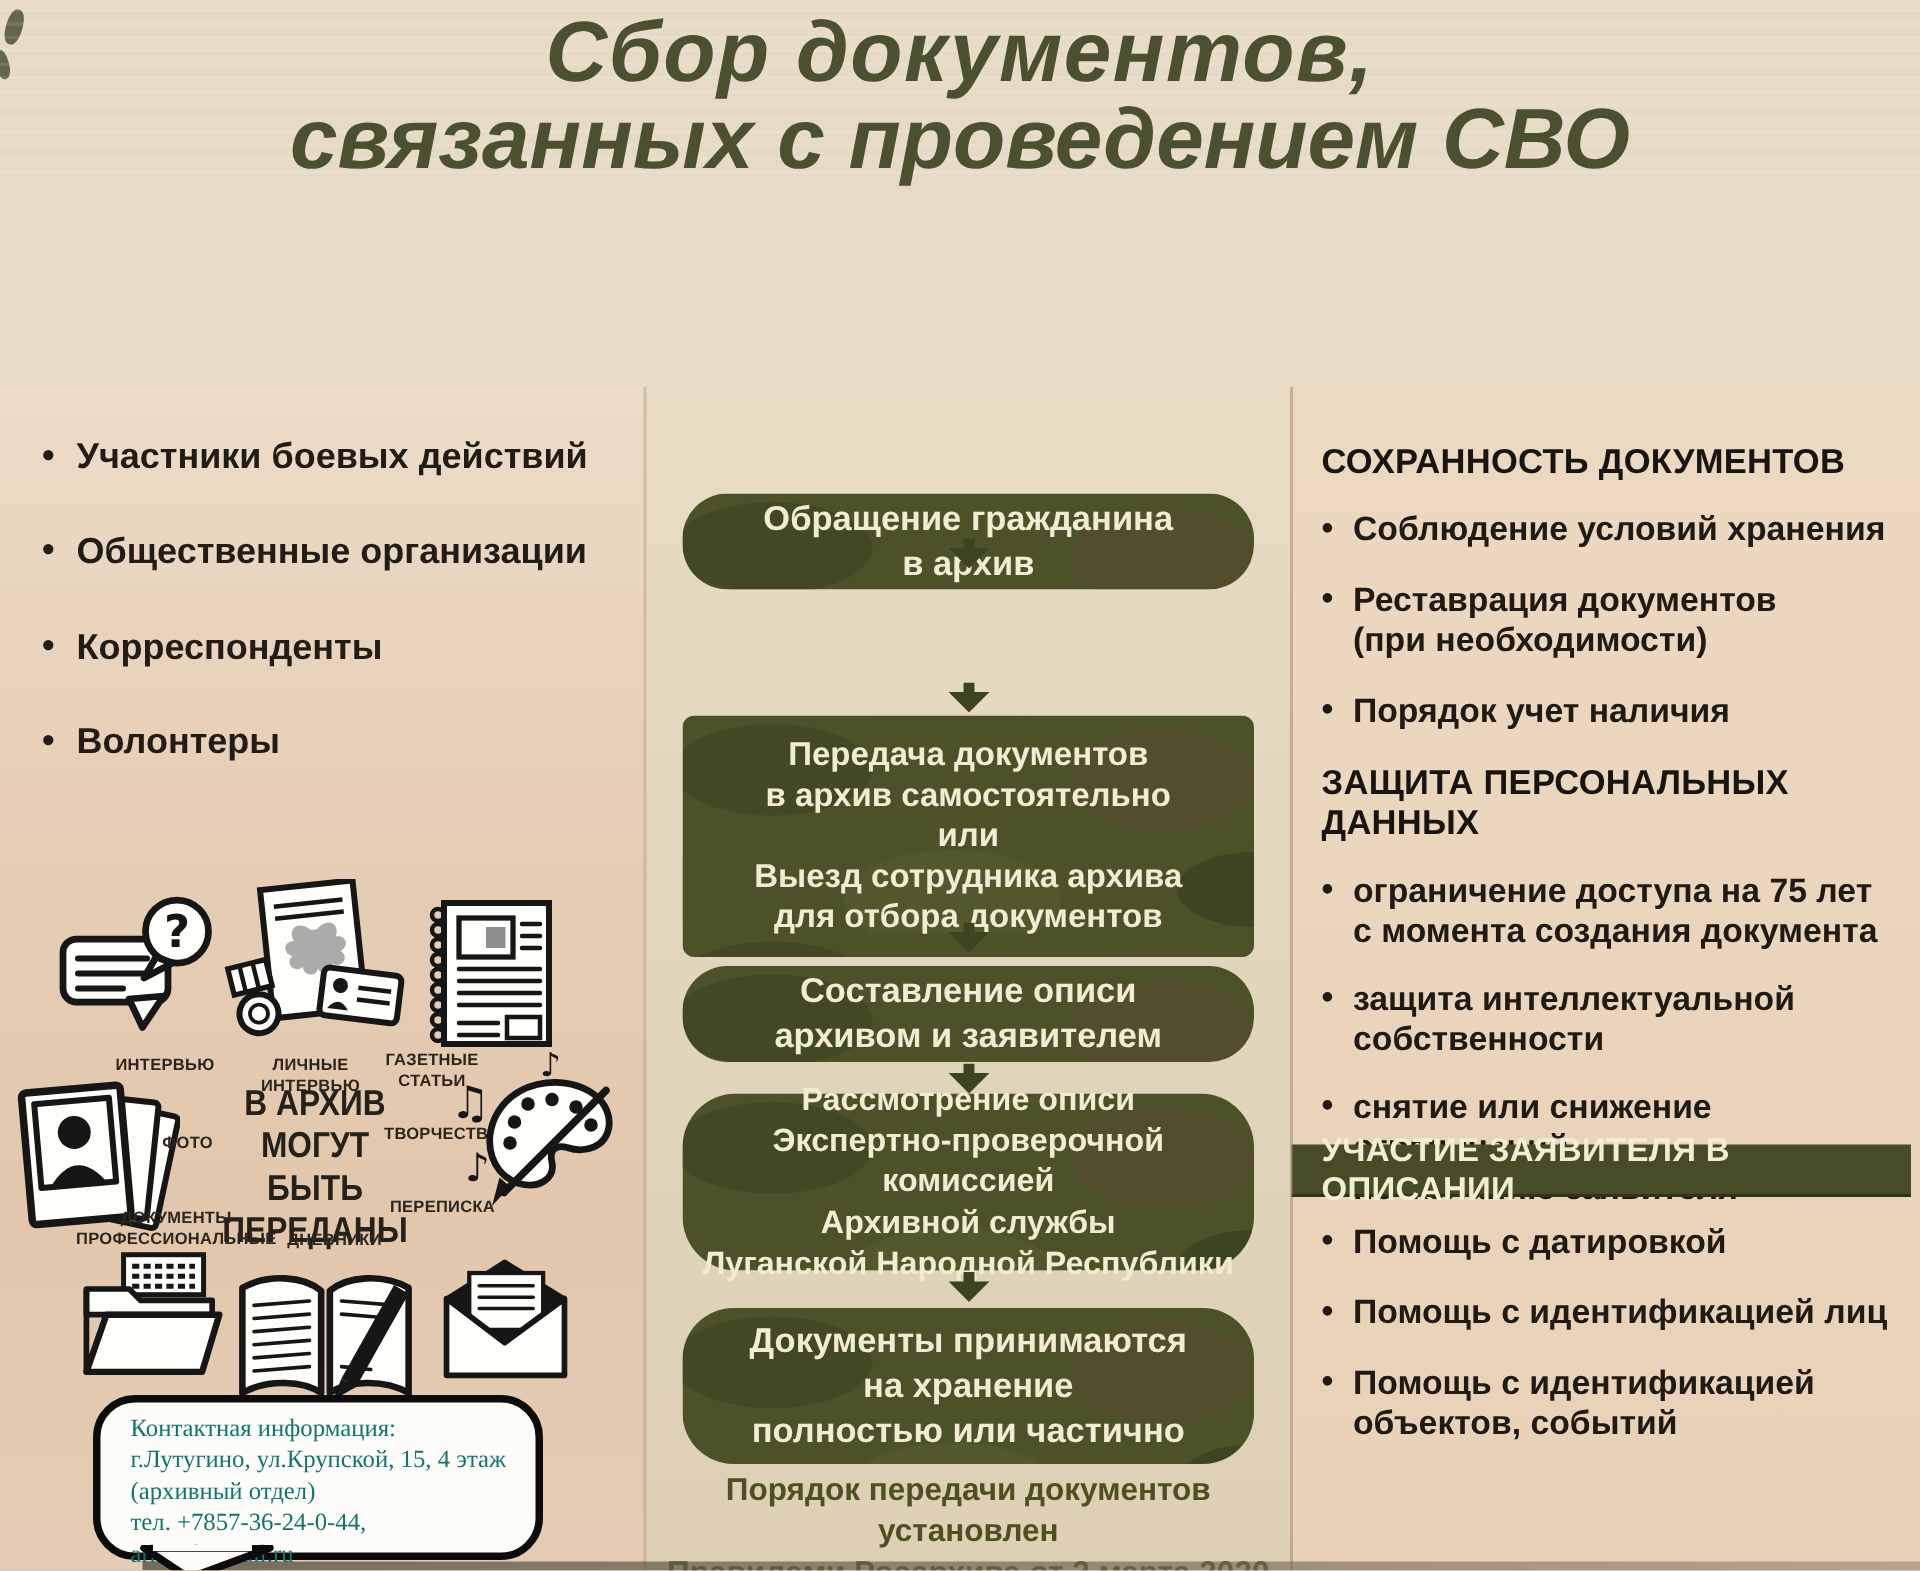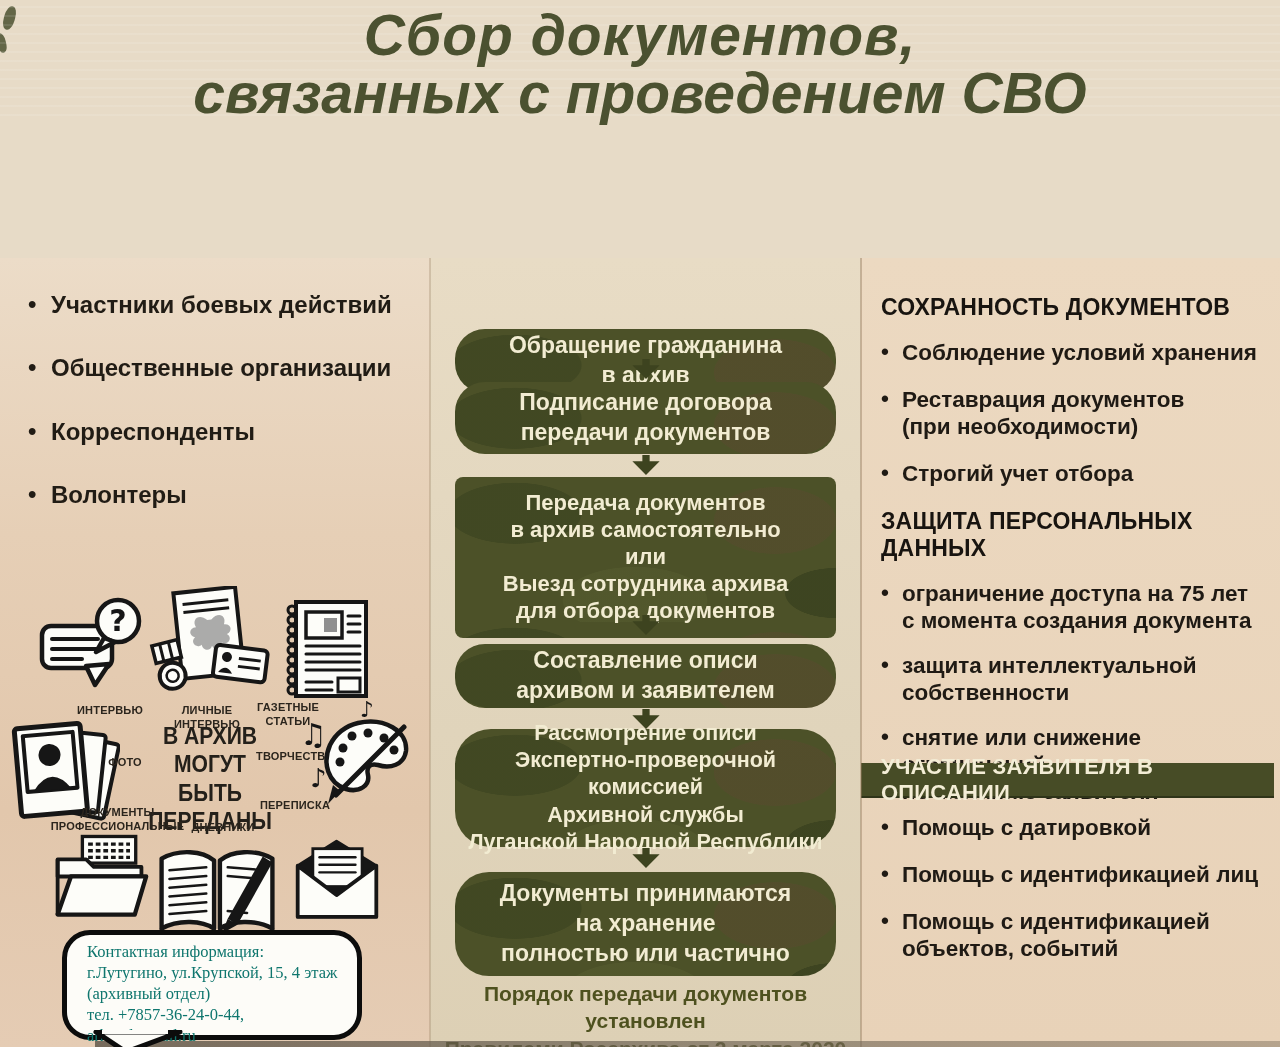--- a/index.html
+++ b/index.html
@@ -310,22 +310,20 @@
       <rect x="14" y="0" width="66" height="4" fill="#fdfcf8"></rect>
     </svg>
   </div>
 
   <div class="col col-mid">
     <div class="flow-box camo-box fb1 pre">Обращение гражданина
 в архив</div>
     <svg class="flow-arrow fa1" viewBox="0 0 34 22">
         <polygon points="13,0 21,0 21,7 32,7 17,22 2,7 13,7" fill="#3d431f"></polygon>
       </svg>
-    <div class="flow-box camo-box fb2 pre">Подписание договора
-передачи документов</div>
     <svg class="flow-arrow fa2" viewBox="0 0 34 22">
         <polygon points="13,0 21,0 21,7 32,7 17,22 2,7 13,7" fill="#3d431f"></polygon>
       </svg>
     <div class="flow-box camo-box fb3 pre">Передача документов
 в архив самостоятельно
 или
 Выезд сотрудника архива
 для отбора документов</div>
     <svg class="flow-arrow fa3" viewBox="0 0 34 22">
         <polygon points="13,0 21,0 21,7 32,7 17,22 2,7 13,7" fill="#3d431f"></polygon>
@@ -350,21 +348,21 @@
   </div>
 
   <div class="col col-right">
 
     <div class="r-sec rs1">
       <h3 class="r-title">СОХРАННОСТЬ ДОКУМЕНТОВ</h3>
       <ul class="r-list">
         <li class="pre">Соблюдение условий хранения</li>
         <li class="pre">Реставрация документов
 (при необходимости)</li>
-        <li class="pre">Строгий учет отбора</li>
+        <li class="pre">Порядок учет наличия</li>
       </ul>
     </div>
 
     <div class="r-sec rs2">
       <h3 class="r-title">ЗАЩИТА ПЕРСОНАЛЬНЫХ ДАННЫХ</h3>
       <ul class="r-list">
         <li class="pre">ограничение доступа на 75 лет
 с момента создания документа</li>
         <li class="pre">защита интеллектуальной
 собственности</li>

